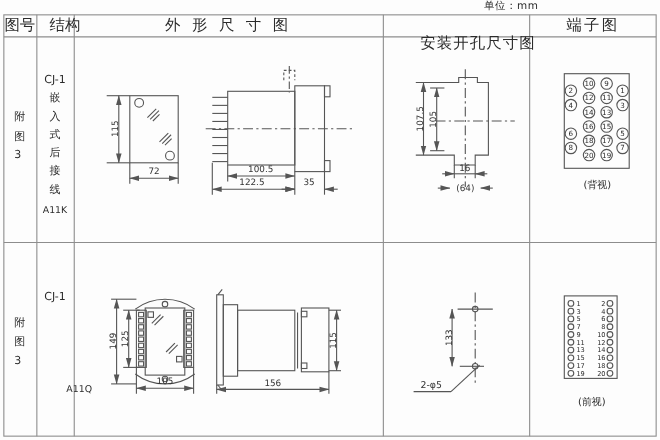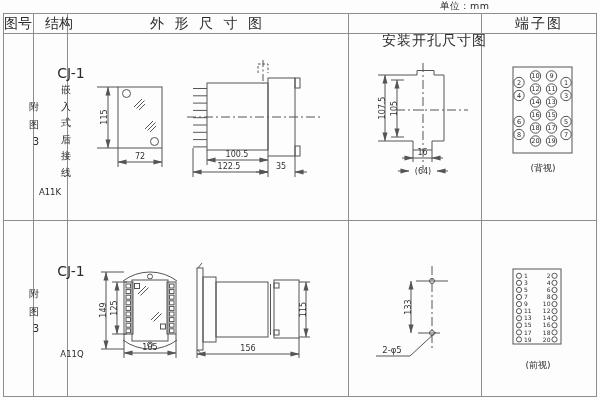--- a/index.html
+++ b/index.html
@@ -5,25 +5,25 @@
   html,body{margin:0;padding:0;background:#ffffff;}
   .stage{position:relative;width:600px;height:400px;background:#fdfdfd;
          font-family:"DejaVu Sans",sans-serif;color:#2b2b2b;overflow:hidden;}
   svg{position:absolute;left:0;top:0;}
   .lbl{position:absolute;font-size:14px;line-height:20px;text-align:center;
        color:#2b2b2b;white-space:nowrap;}
   .unit{font-size:9.5px;line-height:12px;text-align:left;letter-spacing:.5px;}
   .hdr-outline{letter-spacing:3px;}
   .hdr-install{letter-spacing:1px;}
   .hdr-terminal{letter-spacing:2px;}
-  .vtext{position:absolute;font-size:10px;line-height:17px;text-align:right;
-         white-space:normal;word-break:break-all;padding-left:16px;}
+  .vtext{position:absolute;font-size:10px;line-height:17px;text-align:left;
+         white-space:normal;word-break:break-all;}
   .vtext .inner{width:1em;margin:0 auto;}
   .smallcode{font-size:8.5px;line-height:12px;}
-  .model{font-size:14px;line-height:12px;margin-left:21px;}
+  .model{font-size:10px;line-height:12px;}
 </style>
 </head>
 <body>
 
 <div class="stage">
 
   <svg width="600" height="400" viewBox="0 0 600 400">
     <defs>
       <marker id="ar" viewBox="0 0 10 10" refX="9.5" refY="5" markerWidth="9" markerHeight="9" orient="auto-start-reverse">
         <path d="M0,2.2 L10,5 L0,7.8 z" fill="#555"></path>

